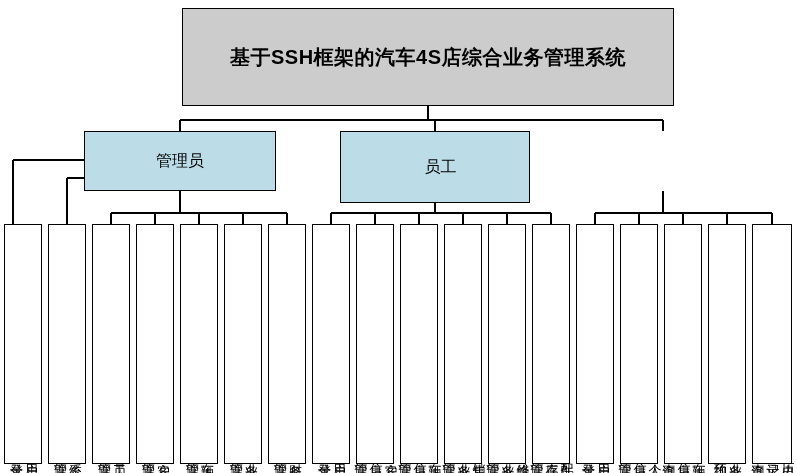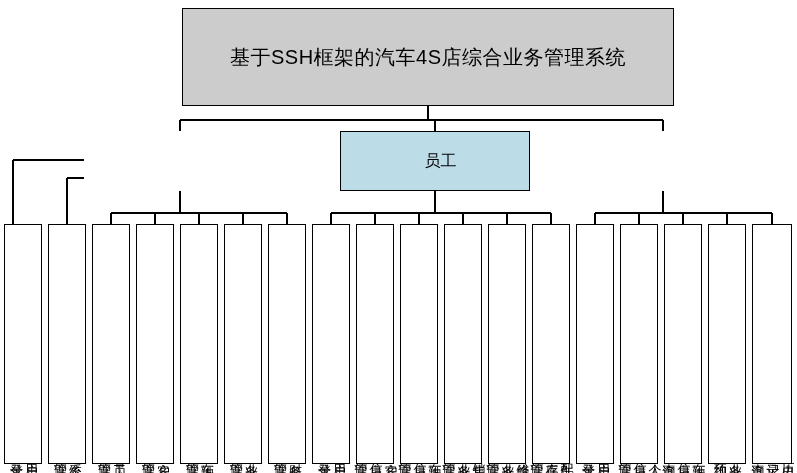--- a/index.html
+++ b/index.html
@@ -30,21 +30,21 @@
     border: 1px solid #000000;
     display: flex;
     align-items: center;
     justify-content: center;
     text-align: center;
   }
   .root-node {
     background: #cccccc;
     font-size: 20px;
     letter-spacing: 0.5px;
-    font-weight: normal;
+    font-weight: bold;
     color: #000000;
   }
   .role-node {
     background: #bcdde8;
     font-size: 16px;
     color: #000000;
   }
   .leaf-node {
     background: #ffffff;
     font-size: 13px;
@@ -104,21 +104,24 @@
       <line x1="683" y1="213" x2="683" y2="224"></line>
       <line x1="727" y1="213" x2="727" y2="224"></line>
       <line x1="772" y1="213" x2="772" y2="224"></line>
     </g>
   </svg>
 
   <div class="node root-node" style="left:182px; top:8px; width:492px; height:98px;">
     <span>基于SSH框架的汽车4S店综合业务管理系统</span>
   </div>
 
-  <div class="node role-node" style="left:340px; top:131px; width:190px; height:60px;padding-left:11px;">
+  <div class="node role-node" style="left:84px; top:131px; width:192px; height:60px;">
+    <span>管理员</span>
+  </div>
+  <div class="node role-node" style="left:340px; top:131px; width:190px; height:72px;padding-left:11px;">
     <span>员工</span>
   </div>
 
   <div class="node leaf-node" style="left:4px; top:224px; width:38px; height:240px;">
     <span class="vtext">用户
 登录</span>
   </div>
   <div class="node leaf-node" style="left:48px; top:224px; width:38px; height:240px;">
     <span class="vtext">系统
 管理</span>

